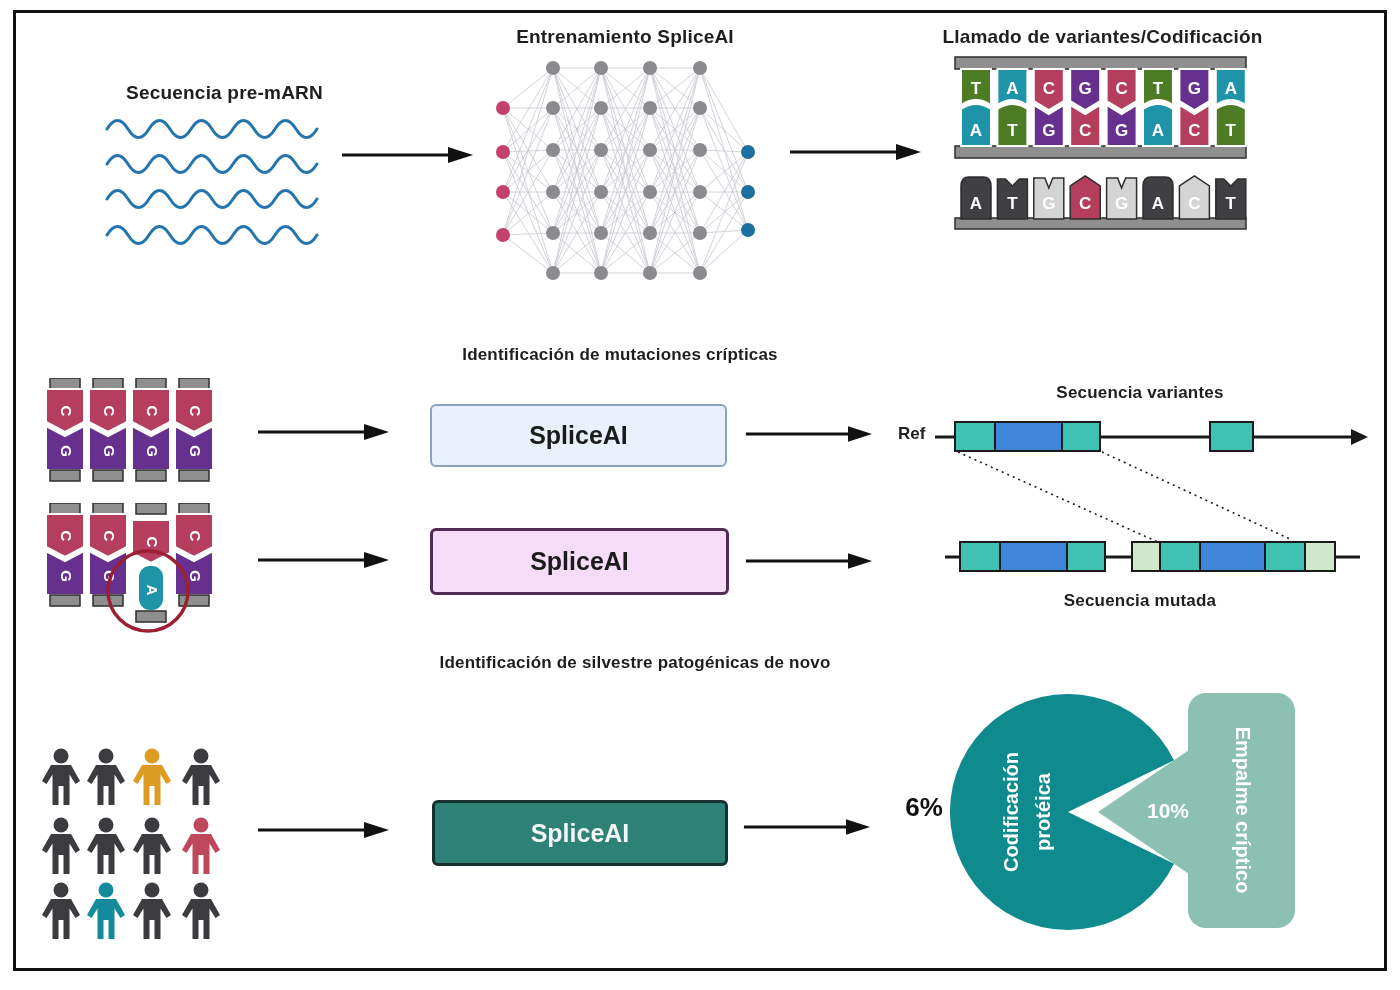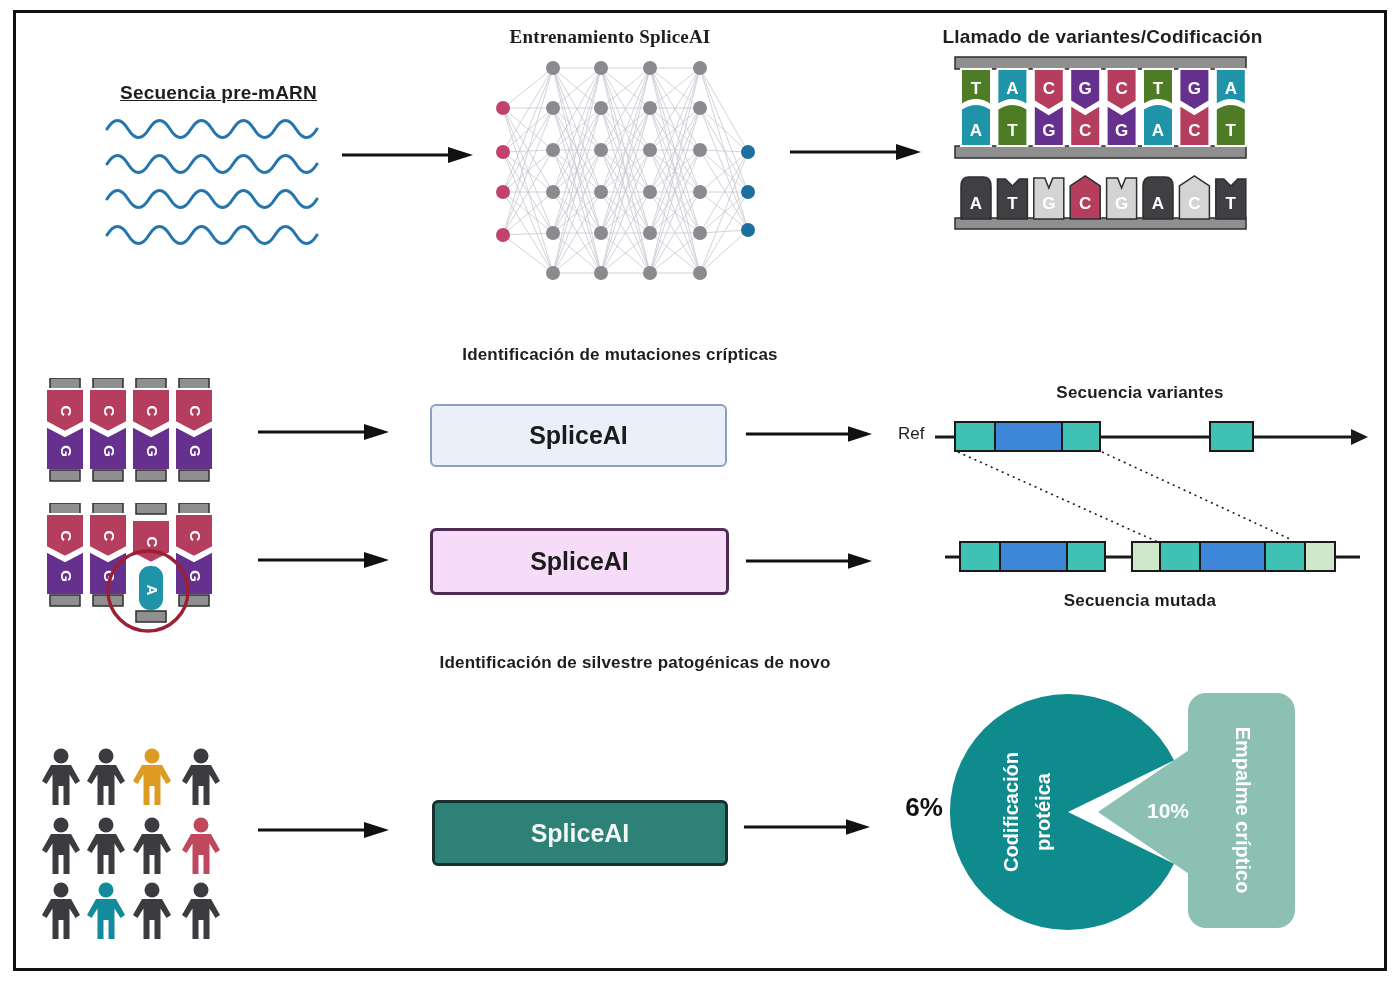--- a/index.html
+++ b/index.html
@@ -9,45 +9,45 @@
   .frame{left:13px;top:10px;width:1368px;height:955px;border:3px solid #111;}
   .title{font-weight:600;text-align:center;color:#1e1e1e;letter-spacing:.2px;}
   .t19{font-size:19px;}
   .t17{font-size:17px;}
   .pill{border-radius:6px;display:flex;align-items:center;justify-content:center;
         font-weight:bold;font-size:25px;color:#1b1b1b;}
   .pill-blue{background:#e9f0f9;border:2.5px solid #8aa2c0;}
   .pill-pink{background:#f6dcf8;border:3px solid #4f2b55;}
   .pill-teal{background:#2d8177;border:3px solid #17302d;color:#f2f7f5;}
   .pct90{font-size:26px;font-weight:bold;color:#111;text-align:center;}
-  .ref{font-size:17px;font-weight:400;color:#222;}
+  .ref{font-size:17px;font-weight:700;color:#222;}
   svg{display:block;}
 </style>
 </head>
 <body>
 
 <div id="canvas">
 
   <div class="abs frame"></div>
 
-  <div class="abs title t19" style="left:106px;top:82px;width:225px;text-decoration:underline;">Secuencia pre-mARN</div>
+  <div class="abs title t19" style="left:112px;top:82px;width:225px;">Secuencia pre-mARN</div>
 
   <svg id="waves-svg" class="abs" style="left:103px;top:115px;" width="220" height="135" viewBox="0 0 220 135">
       <path d="M4 14 q10.5 -17 21 0 t21 0 t21 0 t21 0 t21 0 t21 0 t21 0 t21 0 t21 0 t21 0" fill="none" stroke="#2474ad" stroke-width="3" stroke-linecap="round"></path>
       <path d="M4 49 q10.5 -17 21 0 t21 0 t21 0 t21 0 t21 0 t21 0 t21 0 t21 0 t21 0 t21 0" fill="none" stroke="#2474ad" stroke-width="3" stroke-linecap="round"></path>
       <path d="M4 84 q10.5 -17 21 0 t21 0 t21 0 t21 0 t21 0 t21 0 t21 0 t21 0 t21 0 t21 0" fill="none" stroke="#2474ad" stroke-width="3" stroke-linecap="round"></path>
       <path d="M4 120 q10.5 -17 21 0 t21 0 t21 0 t21 0 t21 0 t21 0 t21 0 t21 0 t21 0 t21 0" fill="none" stroke="#2474ad" stroke-width="3" stroke-linecap="round"></path>
     </svg>
 
   <svg class="abs arrow-svg" style="left:340px;top:143px;" width="135" height="24" viewBox="0 0 135 24">
       <line x1="2" y1="12" x2="110" y2="12" stroke="#111111" stroke-width="3.2"></line>
       <polygon points="108,4 133,12 108,20" fill="#111111"></polygon>
     </svg>
 
-  <div class="abs title t19" style="left:455px;top:26px;width:310px;font-family:Liberation Serif, serif;">Entrenamiento SpliceAI</div>
+  <div class="abs title t19" style="left:470px;top:26px;width:310px;">Entrenamiento SpliceAI</div>
 
   <svg id="network-svg" class="abs" style="left:480px;top:55px;" width="290" height="230" viewBox="0 0 290 230">
       <line x1="23" y1="53" x2="73" y2="13" stroke="#c6c6d2" stroke-width="0.8"></line>
       <line x1="23" y1="53" x2="73" y2="53" stroke="#c6c6d2" stroke-width="0.8"></line>
       <line x1="23" y1="53" x2="73" y2="95" stroke="#c6c6d2" stroke-width="0.8"></line>
       <line x1="23" y1="53" x2="73" y2="137" stroke="#c6c6d2" stroke-width="0.8"></line>
       <line x1="23" y1="53" x2="73" y2="178" stroke="#c6c6d2" stroke-width="0.8"></line>
       <line x1="23" y1="53" x2="73" y2="218" stroke="#c6c6d2" stroke-width="0.8"></line>
       <line x1="23" y1="97" x2="73" y2="13" stroke="#c6c6d2" stroke-width="0.8"></line>
       <line x1="23" y1="97" x2="73" y2="53" stroke="#c6c6d2" stroke-width="0.8"></line>

